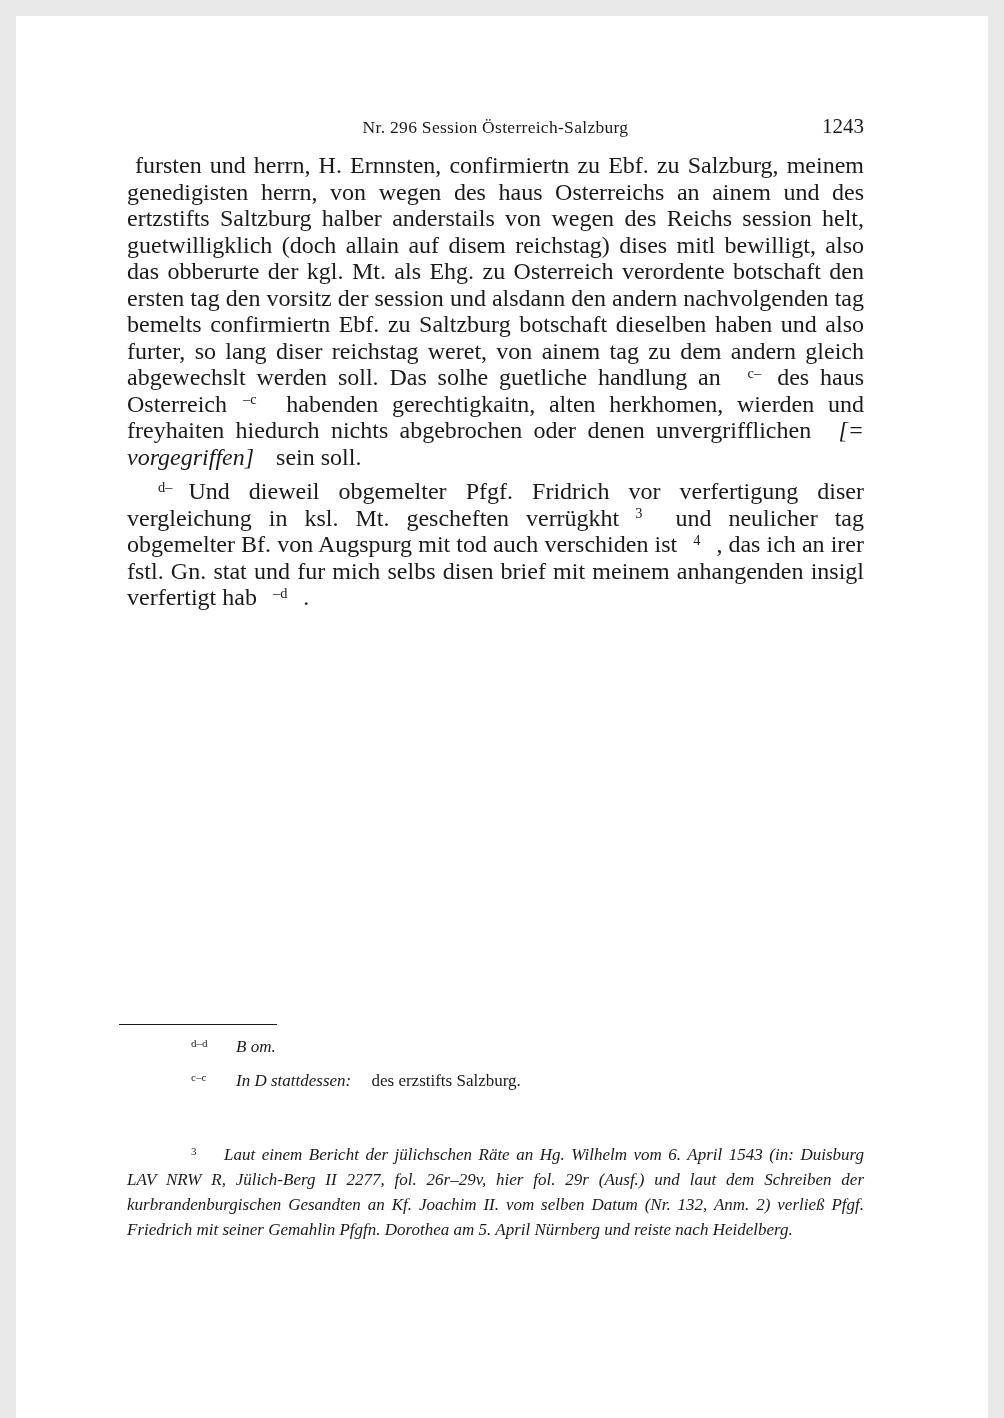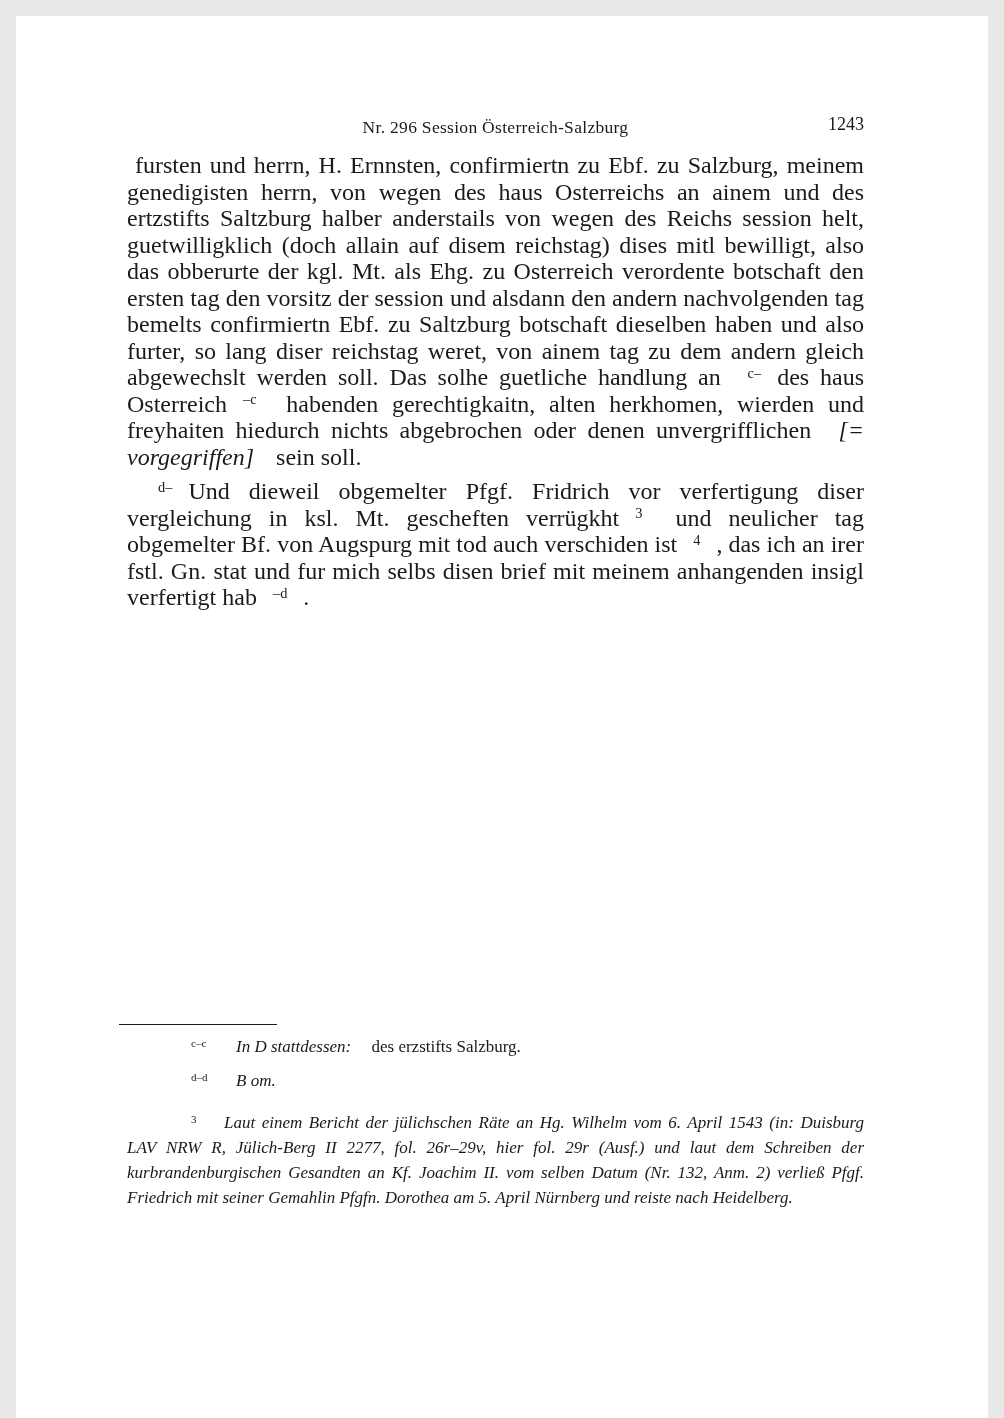--- a/index.html
+++ b/index.html
@@ -28,21 +28,21 @@
     left: 0; right: 0;
     top: 3px;
     text-align: center;
     font-size: 17.5px;
     letter-spacing: 0.3px;
   }
   .page-number {
     position: absolute;
     right: 0;
     top: 0;
-    font-size: 18px;
+    font-size: 21px;
   }
 
   
   .main-text {
     position: absolute;
     top: 120px;
     left: 95px;
     width: 753px;
     font-size: 24px;
     line-height: 26.5px;
@@ -80,21 +80,21 @@
     display: inline-block;
     width: 49px;
     font-size: 11px;
     position: relative;
     top: -5px;
   }
 
   
   .footnotes {
     position: absolute;
-    top: 1078px;
+    top: 1110px;
     left: 95px;
     width: 753px;
     font-size: 17px;
     line-height: 25px;
     text-align: justify;
   }
   .fn { text-indent: 28px; }
   .fn .note-label {
     display: inline-block;
     width: 37px;
@@ -114,21 +114,21 @@
     <div class="page-number">1243</div>
   </header>
 
   <main class="main-text">
     <p class="para"><span>fursten und herrn, H. Ernnsten, confirmiertn zu Ebf. zu Salzburg, meinem genedigisten herrn, von wegen des haus Osterreichs an ainem und des ertzstifts Saltzburg halber anderstails von wegen des Reichs session helt, guetwilligklich (doch allain auf disem reichstag) dises mitl bewilligt, also das obberurte der kgl. Mt. als Ehg. zu Osterreich verordente botschaft den ersten tag den vorsitz der session und alsdann den andern nachvolgenden tag bemelts confirmiertn Ebf. zu Saltzburg botschaft dieselben haben und also furter, so lang diser reichstag weret, von ainem tag zu dem andern gleich abgewechslt werden soll. Das solhe guetliche handlung an </span><span class="run-sup">c–</span><span>des haus Osterreich</span><span class="run-sup">–c</span><span> habenden gerechtigkaitn, alten herkhomen, wierden und freyhaiten hiedurch nichts abgebrochen oder denen unvergrifflichen </span><span class="run-i">[= vorgegriffen]</span><span> sein soll.</span></p>
     <p class="para indent"><span class="run-sup">d–</span><span>Und dieweil obgemelter Pfgf. Fridrich vor verfertigung diser vergleichung in ksl. Mt. gescheften verrügkht</span><span class="run-sup">3</span><span> und neulicher tag obgemelter Bf. von Augspurg mit tod auch verschiden ist</span><span class="run-sup">4</span><span>, das ich an irer fstl. Gn. stat und fur mich selbs disen brief mit meinem anhangenden insigl verfertigt hab</span><span class="run-sup">–d</span><span>.</span></p>
   </main>
 
   <section class="apparatus">
     <hr class="separator">
+    <p class="app-line"><sup class="note-label">d–d</sup><span class="entry-text"><span class="run-i">B om.</span></span></p>
     <p class="app-line"><sup class="note-label">c–c</sup><span class="entry-text"><span class="run-i">In D stattdessen:</span><span> des erzstifts Salzburg.</span></span></p>
-    <p class="app-line"><sup class="note-label">d–d</sup><span class="entry-text"><span class="run-i">B om.</span></span></p>
   </section>
 
   <section class="footnotes">
     <p class="fn"><sup class="note-label">3</sup><span class="entry-text"><span class="run-i">Laut einem Bericht der jülichschen Räte an Hg. Wilhelm vom 6. April 1543 (in: Duisburg LAV NRW R, Jülich-Berg II 2277, fol. 26r–29v, hier fol. 29r (Ausf.) und laut dem Schreiben der kurbrandenburgischen Gesandten an Kf. Joachim II. vom selben Datum (Nr. 132, Anm. 2) verließ Pfgf. Friedrich mit seiner Gemahlin Pfgfn. Dorothea am 5. April Nürnberg und reiste nach Heidelberg.</span></span></p>
   </section>
 
 </div>
 
 </body></html>

